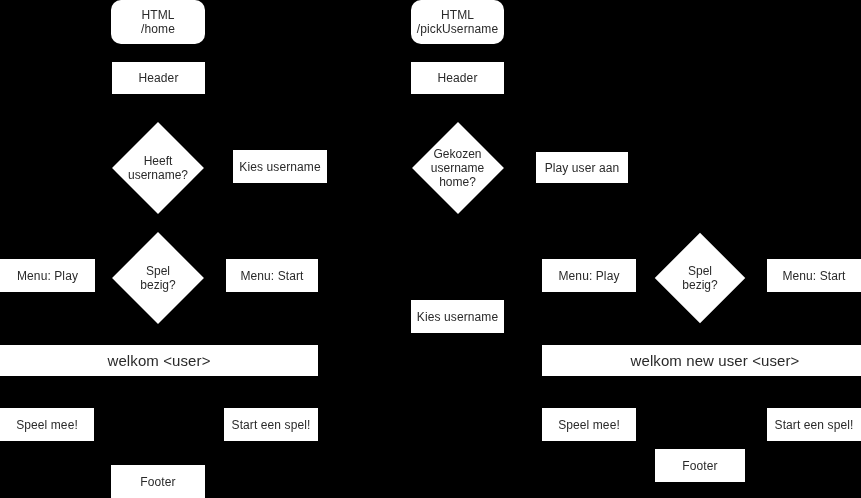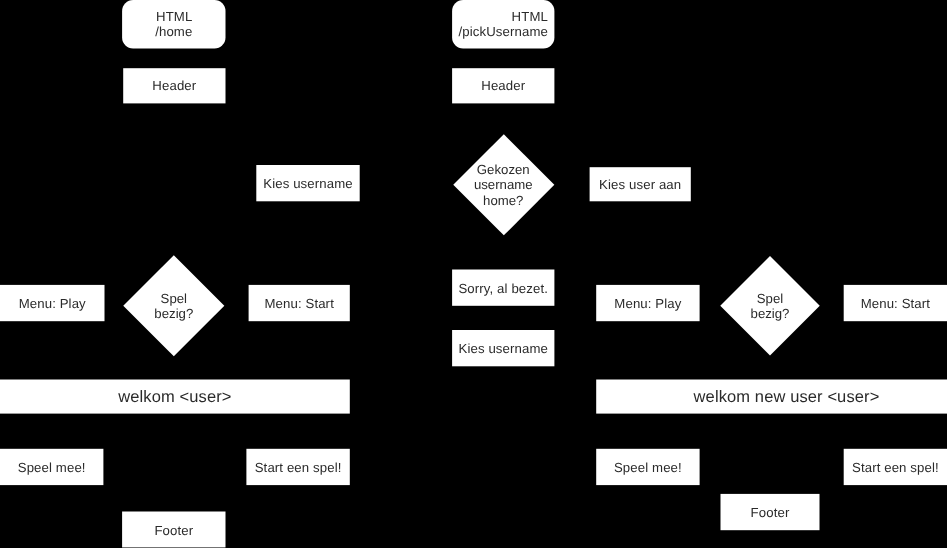--- a/index.html
+++ b/index.html
@@ -19,21 +19,21 @@
   .node {
     position: absolute;
     box-sizing: border-box;
     background: #ffffff;
     color: #2a2a2a;
     font-size: 12px;
     line-height: 14px;
     display: flex;
     align-items: center;
     justify-content: center;
-    text-align: right;
+    text-align: center;
     letter-spacing: 0.1px;
     white-space: pre-line;
   }
   .node.rounded {
     border-radius: 10px;
   }
   
   .diamond {
     position: absolute;
     box-sizing: border-box;
@@ -66,20 +66,25 @@
 </head>
 <body>
 
 <div id="canvas">
 
   <div class="node rounded" style="left:111px; top:0px; width:94px; height:44px;">HTML
 /home</div>
 
   <div class="node" style="left:112px; top:62px; width:93px; height:32px;">Header</div>
 
+  <div class="diamond" style="left:111px; top:122px; width:94px; height:92px;">
+    <div class="dshape" style="width:65px; height:65px;"></div>
+    <div class="dlabel">Heeft
+username?</div>
+  </div>
 
   <div class="node" style="left:233px; top:150px; width:94px; height:33px;">Kies username</div>
 
   <div class="diamond" style="left:111px; top:232px; width:94px; height:92px;">
     <div class="dshape" style="width:65px; height:65px;"></div>
     <div class="dlabel">Spel
 bezig?</div>
   </div>
 
   <div class="node" style="left:0px; top:259px; width:95px; height:33px;">Menu: Play</div>
@@ -99,23 +104,22 @@
 
   <div class="node" style="left:411px; top:62px; width:93px; height:32px;">Header</div>
 
   <div class="diamond" style="left:411px; top:122px; width:93px; height:92px;">
     <div class="dshape" style="width:65px; height:65px;"></div>
     <div class="dlabel">Gekozen
 username
 home?</div>
   </div>
 
-  <div class="node" style="left:536px; top:152px; width:92px; height:31px;">Kies user aan</div>
+  <div class="node" style="left:536px; top:152px; width:92px; height:31px;">Play user aan</div>
 
-  <div class="node" style="left:411px; top:245px; width:93px; height:33px;">Sorry, al bezet.</div>
 
   <div class="node" style="left:411px; top:300px; width:93px; height:33px;">Kies username</div>
 
   <div class="diamond" style="left:655px; top:232px; width:90px; height:92px;">
     <div class="dshape" style="width:64px; height:64px;"></div>
     <div class="dlabel">Spel
 bezig?</div>
   </div>
 
   <div class="node" style="left:542px; top:259px; width:94px; height:33px;">Menu: Play</div>

